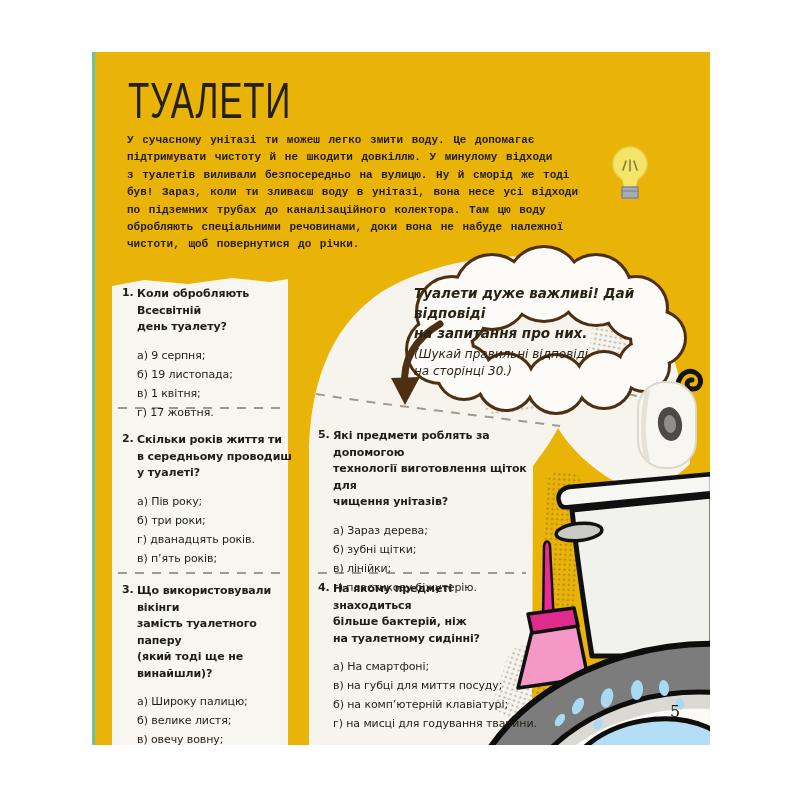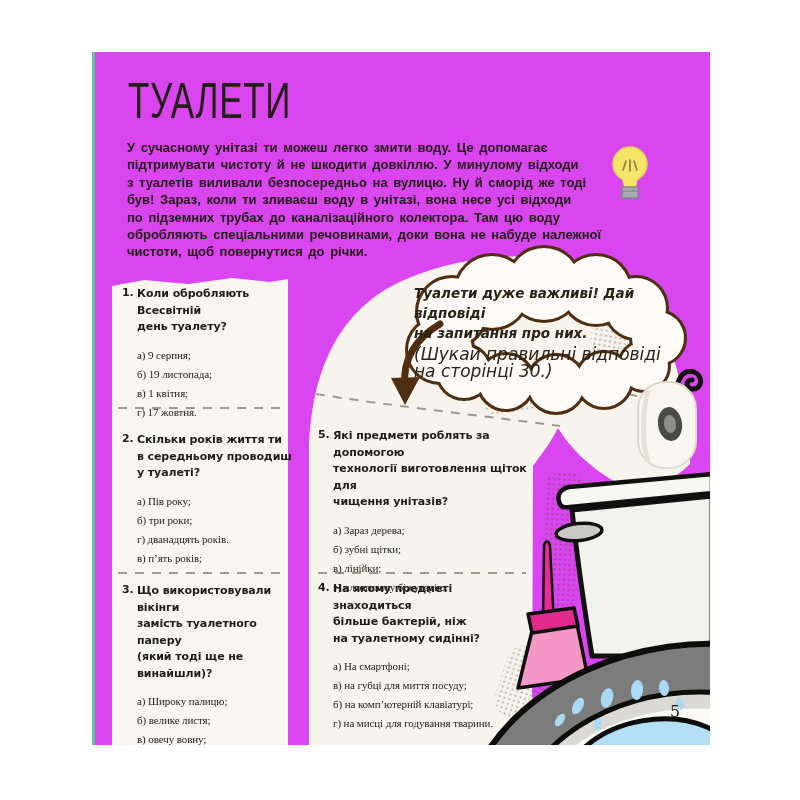--- a/index.html
+++ b/index.html
@@ -1,35 +1,35 @@
 <!DOCTYPE html>
 <html><head>
 <meta charset="utf-8">
 <style>
   html,body{margin:0;padding:0;}
   .canvas{position:relative;width:800px;height:800px;background:#ffffff;overflow:hidden;
           font-family:"DejaVu Sans",sans-serif;}
-  .page{position:absolute;left:92px;top:52px;width:618px;height:693px;background:#d946ef;overflow:hidden;}
+  .page{position:absolute;left:92px;top:52px;width:618px;height:693px;background:#eab308;overflow:hidden;}
   .spine{position:absolute;left:0;top:0;width:3px;height:100%;background:#68c3a6;}
   .art{position:absolute;left:0;top:0;}
   .title{position:absolute;left:36px;top:20px;font-family:"Liberation Sans",sans-serif;
          font-size:50px;font-weight:400;color:#241f17;letter-spacing:1px;
          transform:scaleX(.70);transform-origin:0 0;white-space:pre;}
-  .intro{position:absolute;left:35px;top:87px;width:486px;font-family:Liberation Sans, sans-serif;
-         font-weight:bold;font-size:13px;line-height:17.4px;color:#221d15;white-space:pre-line;
+  .intro{position:absolute;left:35px;top:80px;width:486px;font-family:Liberation Mono, monospace;
+         font-weight:bold;font-size:11px;line-height:17.4px;color:#221d15;white-space:pre-line;
          word-spacing:2px;}
   .q{position:absolute;font-size:11px;color:#211c15;letter-spacing:-.1px;}
   .qnum{position:absolute;left:0;top:0;font-weight:bold;}
   .qtext{margin-left:15px;white-space:pre-line;line-height:16.5px;font-weight:bold;}
   .answers{margin-left:15px;margin-top:10px;}
-  .ans{line-height:19px;white-space:pre;font-family:Liberation Serif, serif;}
+  .ans{line-height:19px;white-space:pre;}
   .bubble-text{position:absolute;left:322px;top:231px;width:258px;text-align:left;
                color:#2a2215;font-style:italic;}
   .bubble-main{font-size:13.5px;line-height:20px;white-space:pre-line;font-weight:bold;}
-  .bubble-note{font-size:17px;line-height:17px;white-space:pre-line;margin-top:3px;}
+  .bubble-note{font-size:12px;line-height:17px;white-space:pre-line;margin-top:3px;}
   .page-number{position:absolute;left:578px;top:650px;font-family:"DejaVu Serif",serif;
                font-size:16px;color:#1d1d1b;}
 </style>
 </head>
 <body>
 
 <div class="canvas">
   <div class="page">
 
     <svg class="art" width="618" height="693" viewBox="0 0 618 693">

